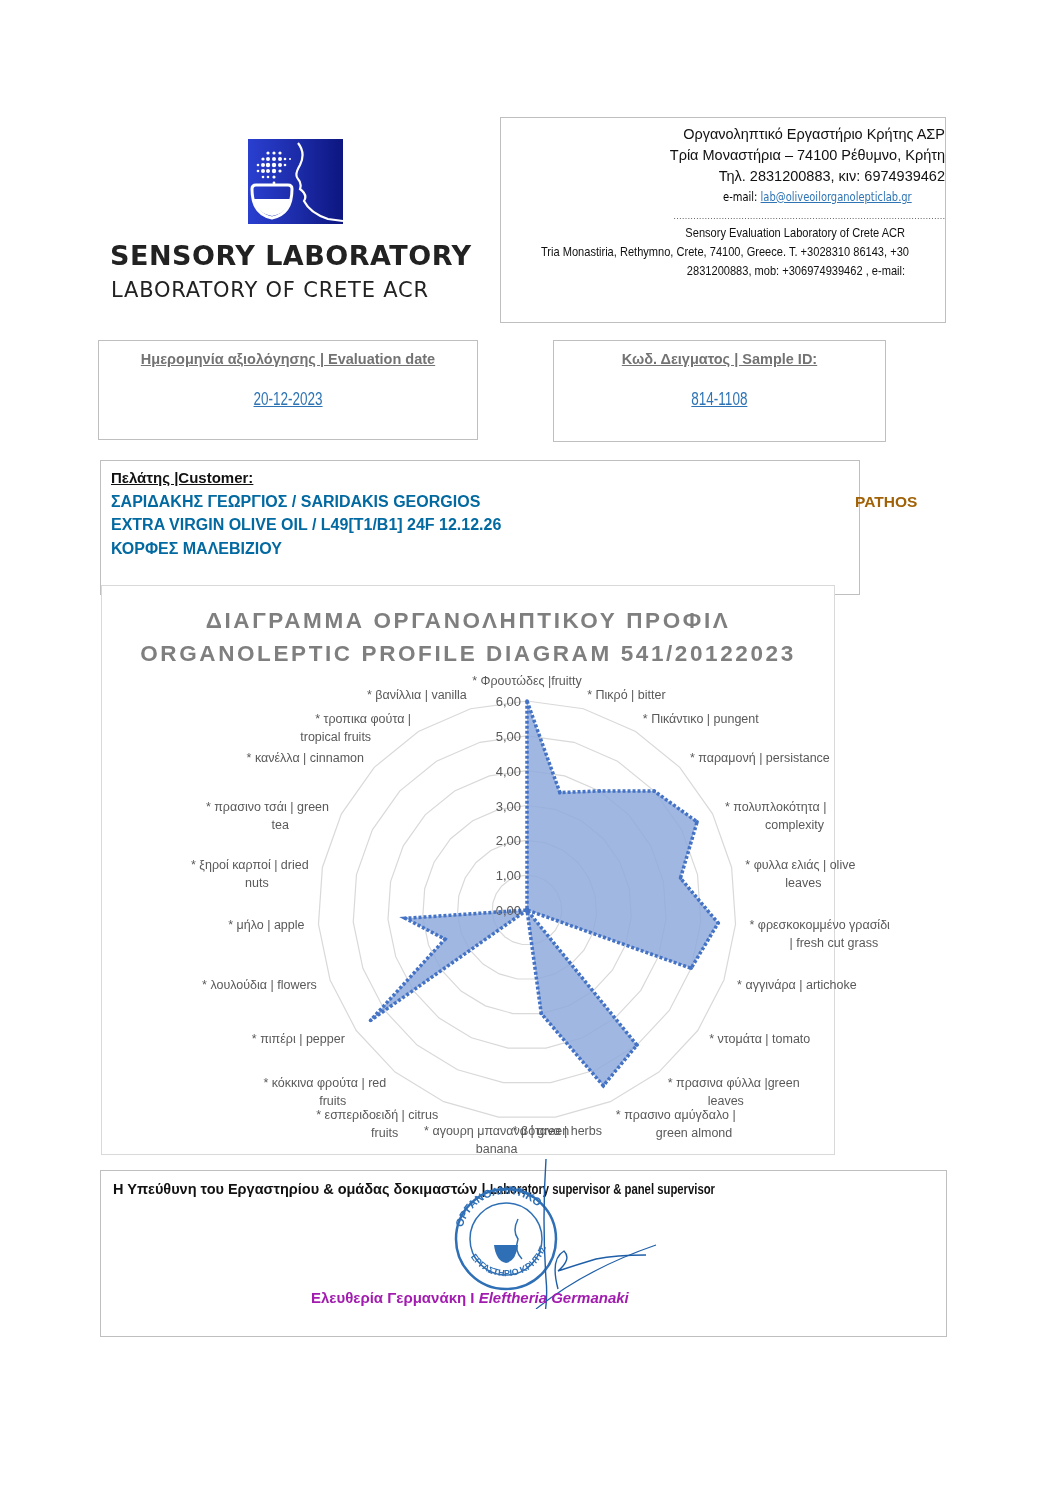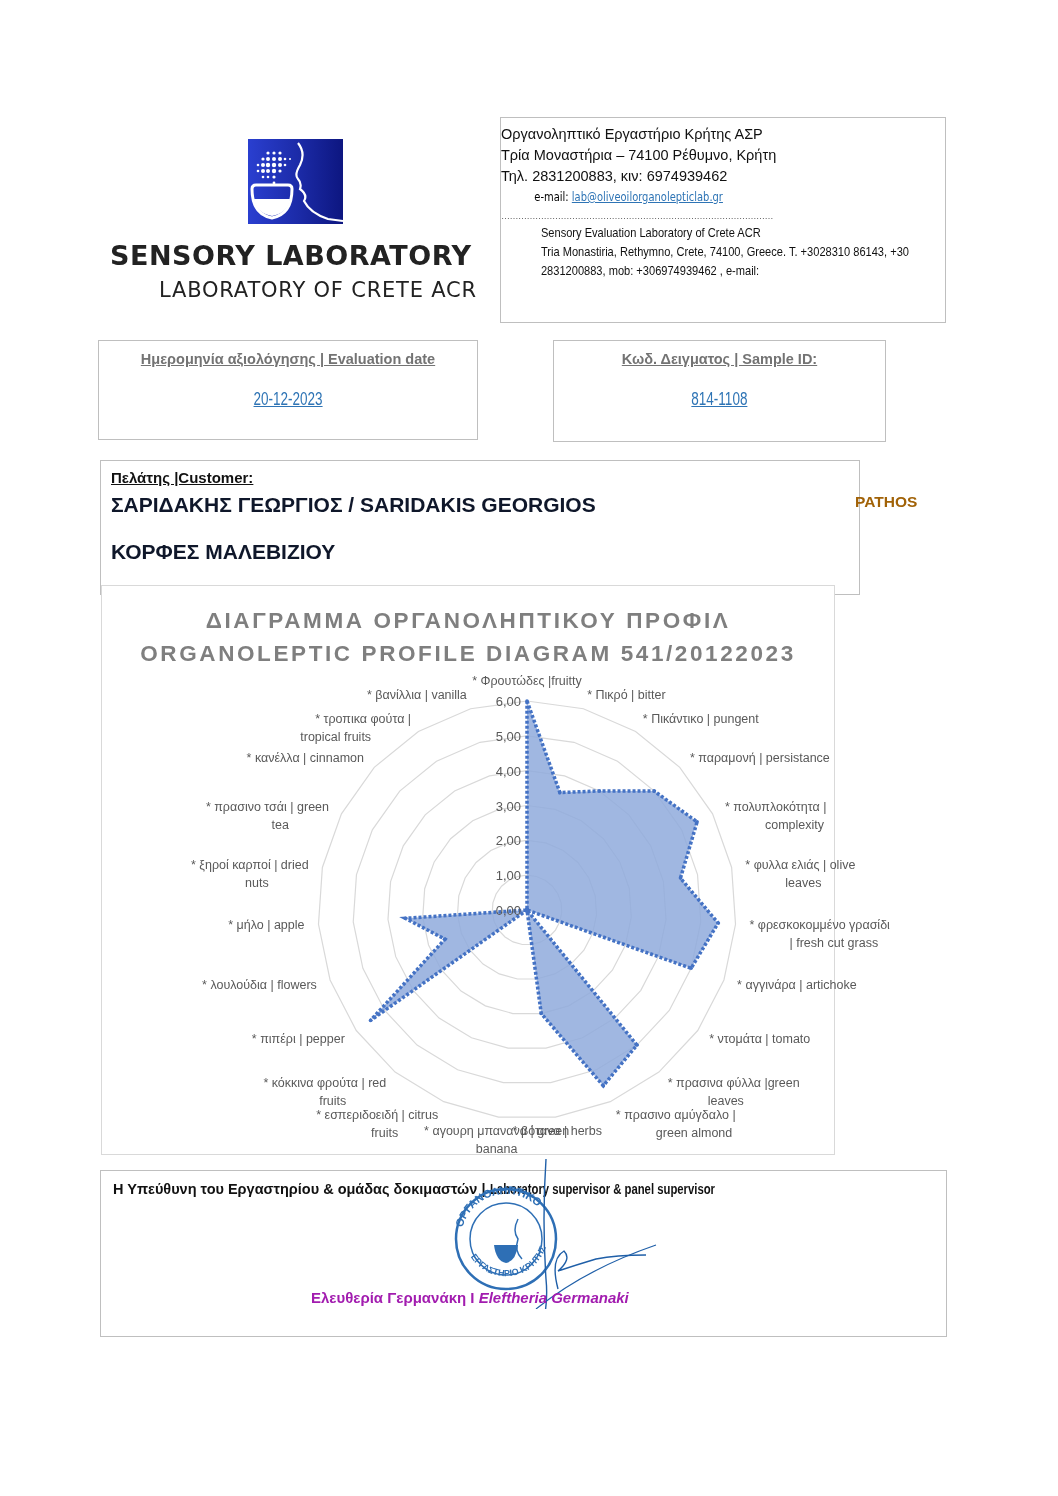--- a/index.html
+++ b/index.html
@@ -3,40 +3,40 @@
 <meta charset="utf-8">
 <style>
   html, body { margin: 0; padding: 0; background: #ffffff; }
   body { width: 1058px; height: 1496px; position: relative; font-family: "Liberation Sans", sans-serif; color: #000; overflow: hidden; }
   .abs { position: absolute; }
   .box { position: absolute; border: 1.5px solid #bfbfbf; box-sizing: border-box; background: #fff; }
 
   
   .logo-mark { position: absolute; left: 248px; top: 139px; width: 95px; height: 85px; background: linear-gradient(90deg, #2a3fd0 0%, #1b2aa6 55%, #0d1680 100%); overflow: hidden; }
   .logo-title { position: absolute; left: 110px; top: 240px; font-family: "DejaVu Sans", sans-serif; font-size: 27px; font-weight: bold; letter-spacing: 0.5px; color: #222; white-space: nowrap; }
-  .logo-sub { position: absolute; left: 111px; top: 278px; font-family: "DejaVu Sans", sans-serif; font-size: 21px; color: #222; letter-spacing: 0.8px; white-space: nowrap; margin-left: 48px; }
-
-  
-  .addr { left: 500px; top: 117px; width: 446px; height: 206px; text-align: left; }
+  .logo-sub { position: absolute; left: 111px; top: 278px; font-family: "DejaVu Sans", sans-serif; font-size: 21px; color: #222; letter-spacing: 0.8px; white-space: nowrap; }
+
+  
+  .addr { left: 500px; top: 117px; width: 446px; height: 206px; text-align: right; }
   .addr .gr { font-size: 14.5px; line-height: 21px; color: #111; }
   .addr .gr1 { margin-top: 6px; }
   .addr .mail { font-family: "DejaVu Sans Condensed", "Liberation Sans Narrow", "Liberation Sans", sans-serif; font-size: 13px; line-height: 20px; transform: scaleX(0.85); }
   .addr .mail a { color: #2e74b5; text-decoration: underline; }
   .addr .dots { font-size: 9px; color: #555; letter-spacing: -0.5px; line-height: 14px; margin-top: 2px; }
   .addr .en { font-size: 13.5px; line-height: 19px; color: #111; transform: scaleX(0.82); white-space: nowrap; }
 
   
   .datebox { left: 98px; top: 340px; width: 380px; height: 100px; text-align: center; }
   .idbox { left: 553px; top: 340px; width: 333px; height: 102px; text-align: center; }
   .box-head { font-size: 14.5px; font-weight: bold; text-decoration: underline; margin-top: 10px; color: #737373; }
   .box-val { font-size: 18px; color: #2e74b5; text-decoration: underline; margin-top: 22px; transform: scaleX(0.75); display: inline-block; }
 
   
   .cust { left: 100px; top: 460px; width: 760px; height: 135px; }
-  .cust .line { position: absolute; left: 10px; font-size: 21px; font-weight: bold; color: #0f172a; white-space: nowrap; }
+  .cust .line { position: absolute; left: 10px; font-size: 16px; font-weight: bold; color: #0369a1; white-space: nowrap; }
   .cust .head { color: #111; text-decoration: underline; font-size: 15px; }
   .cust .brand { position: absolute; left: 754px; top: 32px; font-size: 15.5px; font-weight: bold; color: #a16207; }
 
   
   .chartbox { left: 101px; top: 585px; width: 734px; height: 570px; border-color: #d9d9d9; }
   .chart-title { position: absolute; left: 0; width: 100%; text-align: center; font-size: 22.5px; font-weight: bold; color: #7f7f7f; letter-spacing: 2.6px; white-space: nowrap; }
 
   
   .sigbox { left: 100px; top: 1170px; width: 847px; height: 167px; }
   .sig-head { position: absolute; left: 12px; top: 10px; font-size: 14.5px; font-weight: bold; color: #111; white-space: nowrap; }
@@ -106,20 +106,21 @@
 
 <div class="box idbox">
   <div class="box-head">Κωδ. Δειγματος | Sample ID:</div>
   <div class="box-val">814-1108</div>
 </div>
 
 <div class="box cust">
   <div class="line head" style="top:8px;">Πελάτης |Customer:</div>
   <div class="line" style="top:32px;">ΣΑΡΙΔΑΚΗΣ ΓΕΩΡΓΙΟΣ / SARIDAKIS GEORGIOS</div>
   <div class="brand">PATHOS</div>
+  <div class="line" style="top:55px;">EXTRA VIRGIN OLIVE OIL / L49[T1/B1] 24F 12.12.26</div>
   <div class="line" style="top:79px;">ΚΟΡΦΕΣ ΜΑΛΕΒΙΖΙΟΥ</div>
   <div class="line" style="top:103px;margin-top:44px;">Email : info@pathosoliveoil.gr</div>
 </div>
 
 <div class="box chartbox">
   <div class="chart-title" style="top:22px;">ΔΙΑΓΡΑΜΜΑ ΟΡΓΑΝΟΛΗΠΤΙΚΟΥ ΠΡΟΦΙΛ</div>
   <div class="chart-title" style="top:55px;">ORGANOLEPTIC PROFILE DIAGRAM 541/20122023</div>
   <svg id="radar" width="850" height="570" style="position:absolute;left:0;top:0;">
       <polygon points="425,289.1666666666667 434.3979208619697,290.458381157385 443.0988409262343,294.237724074964 450.457452755688,300.2243988445502 455.9280017743494,307.9744011856982 459.1047623876009,316.9129488786666 459.75212879347043,326.3771107322027 457.8220887871389,335.66497315728935 453.4577846065304,344.0876978870012 446.9828967273575,351.0206099595373 438.8776379629774,355.94952700243994 429.7431382768526,358.50889378693216 420.25686172314744,358.50889378693216 411.1223620370226,355.94952700243994 403.0171032726425,351.0206099595373 396.5422153934696,344.0876978870012 392.1779112128611,335.66497315728935 390.24787120652957,326.3771107322027 390.8952376123991,316.91294887866655 394.0719982256506,307.9744011856982 399.542547244312,300.22439884455025 406.9011590737657,294.237724074964 415.6020791380303,290.458381157385" fill="none" stroke="#d9d9d9" stroke-width="1.2"></polygon>
       <polygon points="425,254.33333333333331 443.79584172393936,256.91676231477 461.1976818524685,264.47544814992796 475.914905511376,276.44879768910045 486.8560035486988,291.94880237139637 493.2095247752018,309.82589775733317 494.50425758694087,328.7542214644054 490.6441775742778,347.3299463145787 481.9155692130608,364.1753957740024 468.965793454715,378.0412199190746 452.75527592595483,387.8990540048799 434.4862765537052,393.0177875738644 415.5137234462948,393.0177875738644 397.24472407404517,387.89905400487993 381.034206545285,378.0412199190746 368.0844307869392,364.1753957740024 359.3558224257222,347.3299463145787 355.49574241305913,328.7542214644054 356.7904752247982,309.82589775733317 363.1439964513012,291.94880237139637 374.085094488624,276.44879768910045 388.8023181475314,264.475448149928 406.20415827606064,256.91676231477" fill="none" stroke="#d9d9d9" stroke-width="1.2"></polygon>

